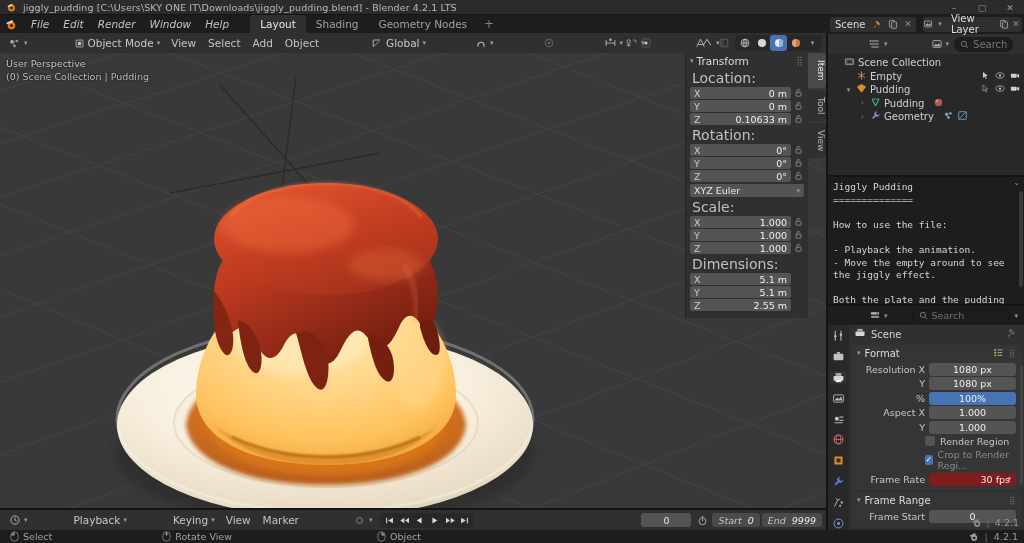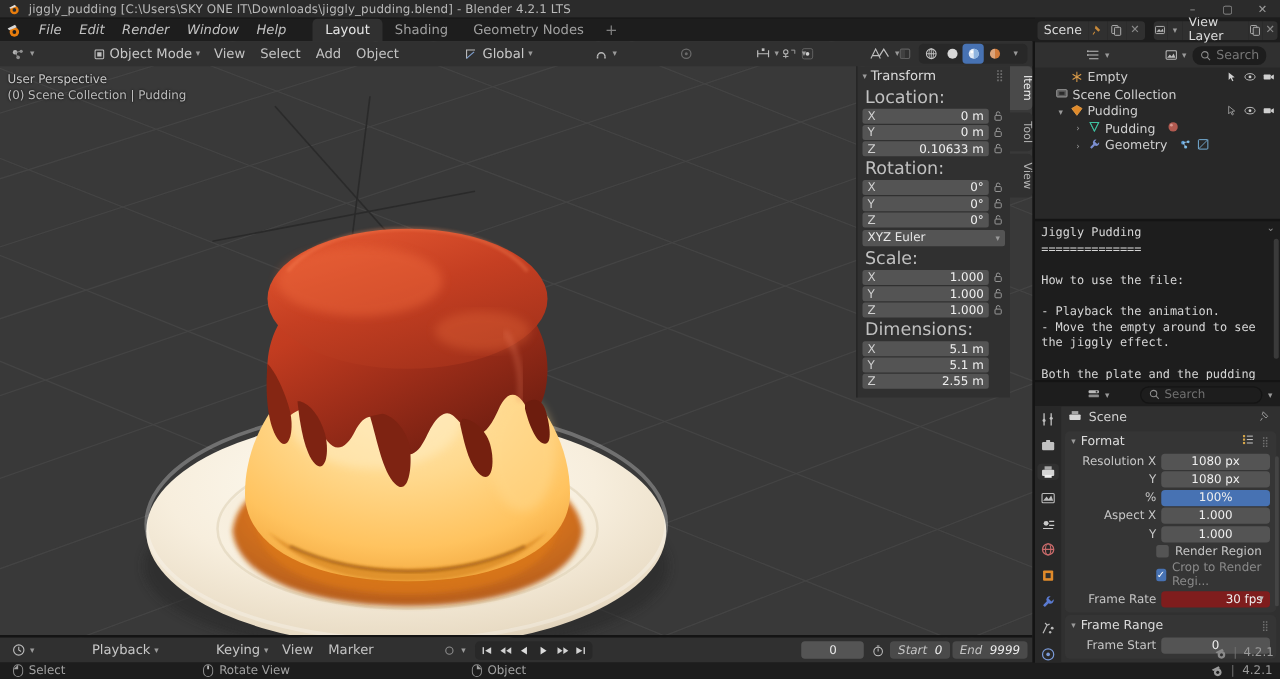--- a/index.html
+++ b/index.html
@@ -879,20 +879,29 @@
       <div class="vp-hdr-btn" style="padding:2px 2px;">
         <svg width="11" height="11" viewBox="0 0 16 16">
             <rect x="2.5" y="4" width="11" height="8.5" rx="1" fill="none" stroke="#bbb" stroke-width="1.1"></rect>
             <path d="M11 2 L11 5 M9.5 3.5 L12.5 3.5" stroke="#bbb" stroke-width="1.1"></path>
           </svg>
       </div>
     </div>
 
     <div class="ol-tree">
 
+      <div class="ol-row">
+        <span class="ol-arrow"></span>
+        <span><svg width="11" height="11" viewBox="0 0 16 16">
+              <rect x="2" y="4" width="12" height="8.5" rx="1" fill="#5a5a5a" stroke="#a8a8a8" stroke-width="1"></rect>
+              <rect x="5" y="6.5" width="6" height="3.5" fill="#2b2b2b"></rect>
+            </svg></span>
+        <span class="lbl">Scene Collection</span>
+      </div>
+
       <div class="ol-row" style="padding-left:16px;">
         <span class="ol-arrow"></span>
         <span><svg width="11" height="11" viewBox="0 0 16 16">
               <path d="M8 2 L8 14 M3 11 L13 5 M3 5 L13 11" stroke="#d99b4a" stroke-width="1.2"></path>
             </svg></span>
         <span class="lbl">Empty</span>
         <span class="ol-icons-right">
           <span><svg width="9" height="9" viewBox="0 0 14 14">
                 <path d="M3 1.5 L3 11 L5.5 8.5 L7.5 12.5 L9 11.5 L7 8 L10.5 7.5 Z" fill="#cfcfcf"></path>
               </svg></span>
@@ -900,29 +909,20 @@
                 <ellipse cx="8" cy="6" rx="6.5" ry="4.2" fill="none" stroke="#cfcfcf" stroke-width="1.1"></ellipse>
                 <circle cx="8" cy="6" r="1.8" fill="#cfcfcf"></circle>
               </svg></span>
           <span><svg width="10" height="9" viewBox="0 0 16 12">
                 <rect x="1.5" y="3" width="9" height="6.5" rx="1" fill="#cfcfcf"></rect>
                 <path d="M11 5 L14.5 3 L14.5 9.5 L11 7.5 Z" fill="#cfcfcf"></path>
               </svg></span>
         </span>
       </div>
 
-      <div class="ol-row">
-        <span class="ol-arrow"></span>
-        <span><svg width="11" height="11" viewBox="0 0 16 16">
-              <rect x="2" y="4" width="12" height="8.5" rx="1" fill="#5a5a5a" stroke="#a8a8a8" stroke-width="1"></rect>
-              <rect x="5" y="6.5" width="6" height="3.5" fill="#2b2b2b"></rect>
-            </svg></span>
-        <span class="lbl">Scene Collection</span>
-      </div>
-
       <div class="ol-row" style="padding-left:16px;">
         <span class="ol-arrow">▾</span>
         <span><svg width="11" height="11" viewBox="0 0 16 16">
               <path d="M8 2 L14 5.5 L8 13.5 L2 5.5 Z" fill="#e08a2a" stroke="#f0a44a" stroke-width="0.9"></path>
             </svg></span>
         <span class="lbl">Pudding</span>
         <span class="ol-icons-right">
           <span><svg width="9" height="9" viewBox="0 0 14 14">
                 <path d="M3 1.5 L3 11 L5.5 8.5 L7.5 12.5 L9 11.5 L7 8 L10.5 7.5 Z" fill="none" stroke="#a8a8a8" stroke-width="1"></path>
               </svg></span>

